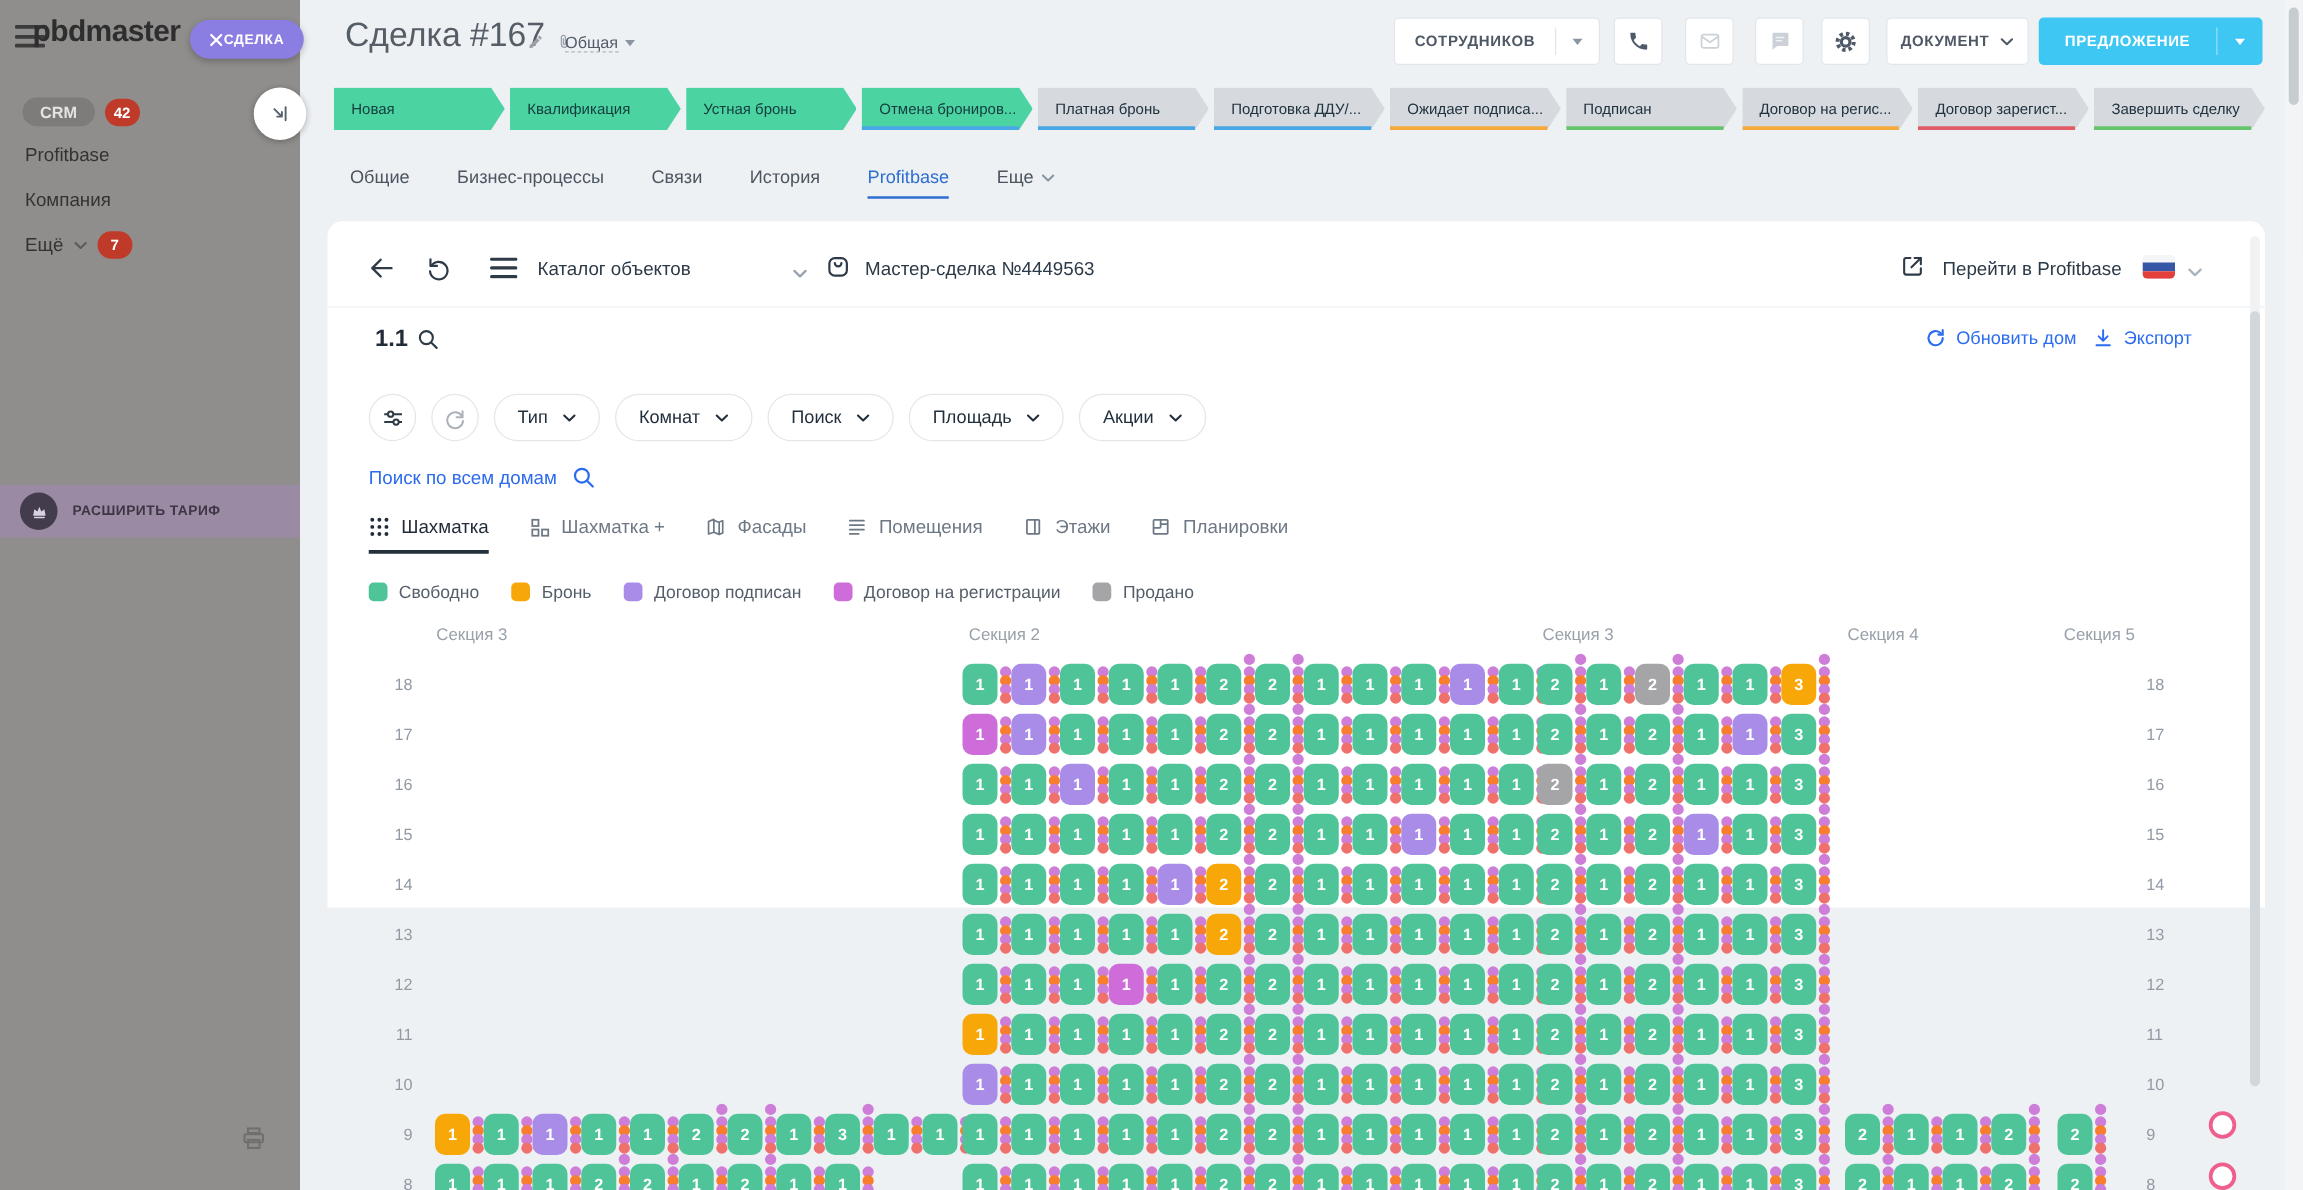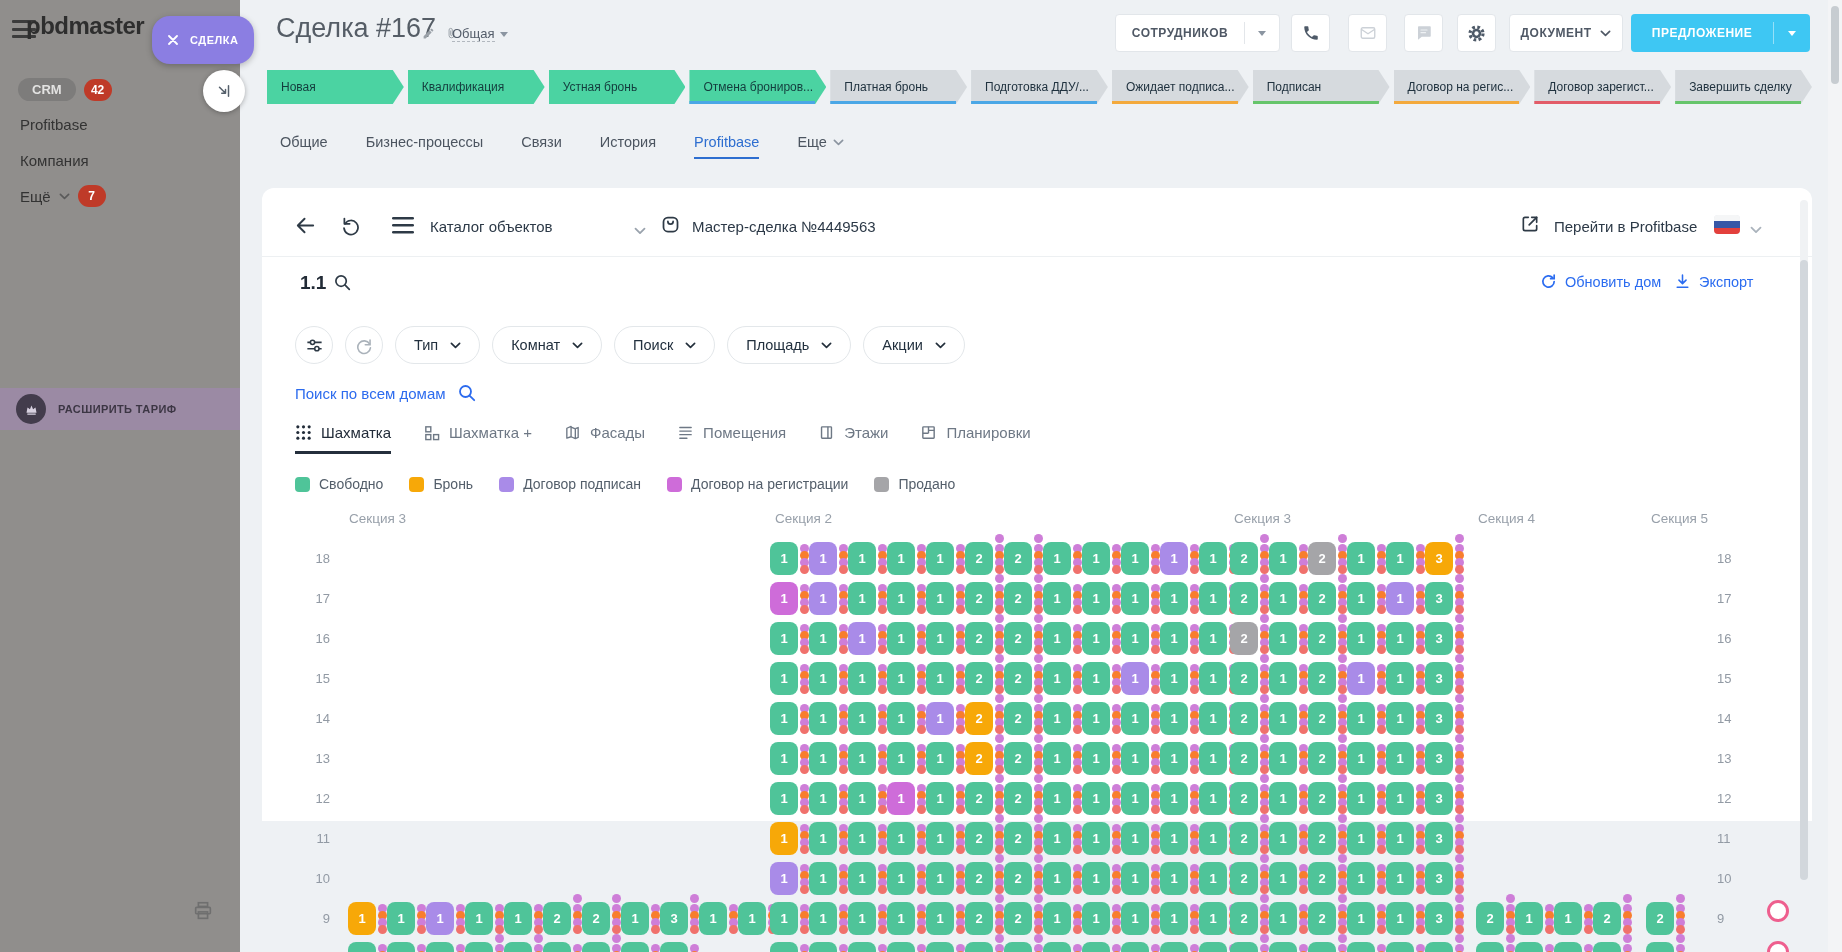--- a/index.html
+++ b/index.html
@@ -5,22 +5,22 @@
   * { margin:0; padding:0; box-sizing:border-box; }
   html,body { width:1842px; height:952px; overflow:hidden; }
   body { position:relative; background:#eef1f4; font-family:"Liberation Sans","DejaVu Sans",sans-serif; color:#333; }
   .ic { display:inline-flex; align-items:center; justify-content:center; }
 
   
   .sidebar { position:absolute; left:0; top:0; width:240px; height:952px; background:#908e8c; z-index:2; }
   .hamburger { position:absolute; left:12px; top:20px; width:24px; height:18px; display:flex; flex-direction:column; justify-content:space-between; }
   .hamburger i { height:3px; background:#3c3c3c; border-radius:1px; }
   .logo { position:absolute; left:26px; top:12px; font-size:24px; font-weight:700; color:#2e2e2e; letter-spacing:-0.5px; }
-  .deal-badge { position:absolute; left:152px; top:16px; height:48px; padding:0 16px; border-radius:18px;
-    background:#8b7ee2; color:#fff; display:flex; align-items:center; gap:12px; font-size:11px; font-weight:700;
+  .deal-badge { position:absolute; left:152px; top:16px; height:31px; padding:0 16px; border-radius:18px;
+    background:#8b7ee2; color:#fff; display:flex; align-items:center; gap:1px; font-size:11px; font-weight:700;
     letter-spacing:.5px; z-index:6; box-shadow:0 2px 6px rgba(0,0,0,.25); white-space:nowrap; }
   .collapse-btn { position:absolute; left:203px; top:70px; width:42px; height:42px; border-radius:50%;
     background:#fff; z-index:5; display:flex; align-items:center; justify-content:center; color:#55606b;
     box-shadow:0 1px 5px rgba(0,0,0,.3); }
   .crm-row { position:absolute; left:18px; top:78px; display:flex; align-items:center; gap:8px; }
   .crm-pill { background:#7d7c7b; color:#e3e3e2; font-size:13px; font-weight:700; padding:4px 14px; border-radius:14px; }
   .count-badge { background:#bf3a28; color:#fff; font-size:12px; font-weight:700; min-width:28px; height:22px;
     border-radius:11px; display:inline-flex; align-items:center; justify-content:center; padding:0 7px; }
   .sb-items { position:absolute; left:20px; top:106px; width:200px; }
   .sb-item { height:36px; display:flex; align-items:center; gap:8px; font-size:15px; color:#333; cursor:pointer; }
@@ -56,21 +56,21 @@
   .stage.on { background:#4bd3a2; color:#143c3d; }
   .stage i { position:absolute; left:0; right:11px; bottom:0; height:3px; display:block; }
 
   
   .tabs { position:absolute; left:280px; top:127px; height:32px; display:flex; gap:38px; align-items:center; }
   .tab { font-size:14.5px; color:#4c5560; display:flex; align-items:center; gap:6px; cursor:pointer; height:32px; border-bottom:2px solid transparent; }
   .tab.active { color:#2d6ed0; border-bottom-color:#2d6ed0; }
   .tab .ic { color:#8b95a0; }
 
   
-  .card { position:absolute; left:262px; top:188px; width:1550px; height:633px; background:#fff; border-radius:12px 12px 0 0; z-index:1; }
+  .card { position:absolute; left:262px; top:177px; width:1550px; height:549px; background:#fff; border-radius:12px 12px 0 0; z-index:1; }
   .abs { position:absolute; }
   .tool-ic { color:#2e3a46; cursor:pointer; }
   .catalog-label, .master-label, .goto-label { font-size:15px; color:#2c3947; white-space:nowrap; }
   .hr1 { position:absolute; left:0; right:0; top:68px; height:1px; background:#edf0f2; }
   .house-title { font-size:19px; font-weight:700; color:#222b36; }
   .blue-link { color:#2b6cf0; font-size:14.5px; display:flex; align-items:center; gap:8px; cursor:pointer; white-space:nowrap; }
   .flag { width:26px; height:19px; border-radius:4px; overflow:hidden; display:inline-block; box-shadow:0 0 0 1px #e3e6ea inset; }
   .flag i { display:block; height:33.3%; }
 
   .filters { position:absolute; left:33px; top:138px; display:flex; gap:12px; align-items:center; }

